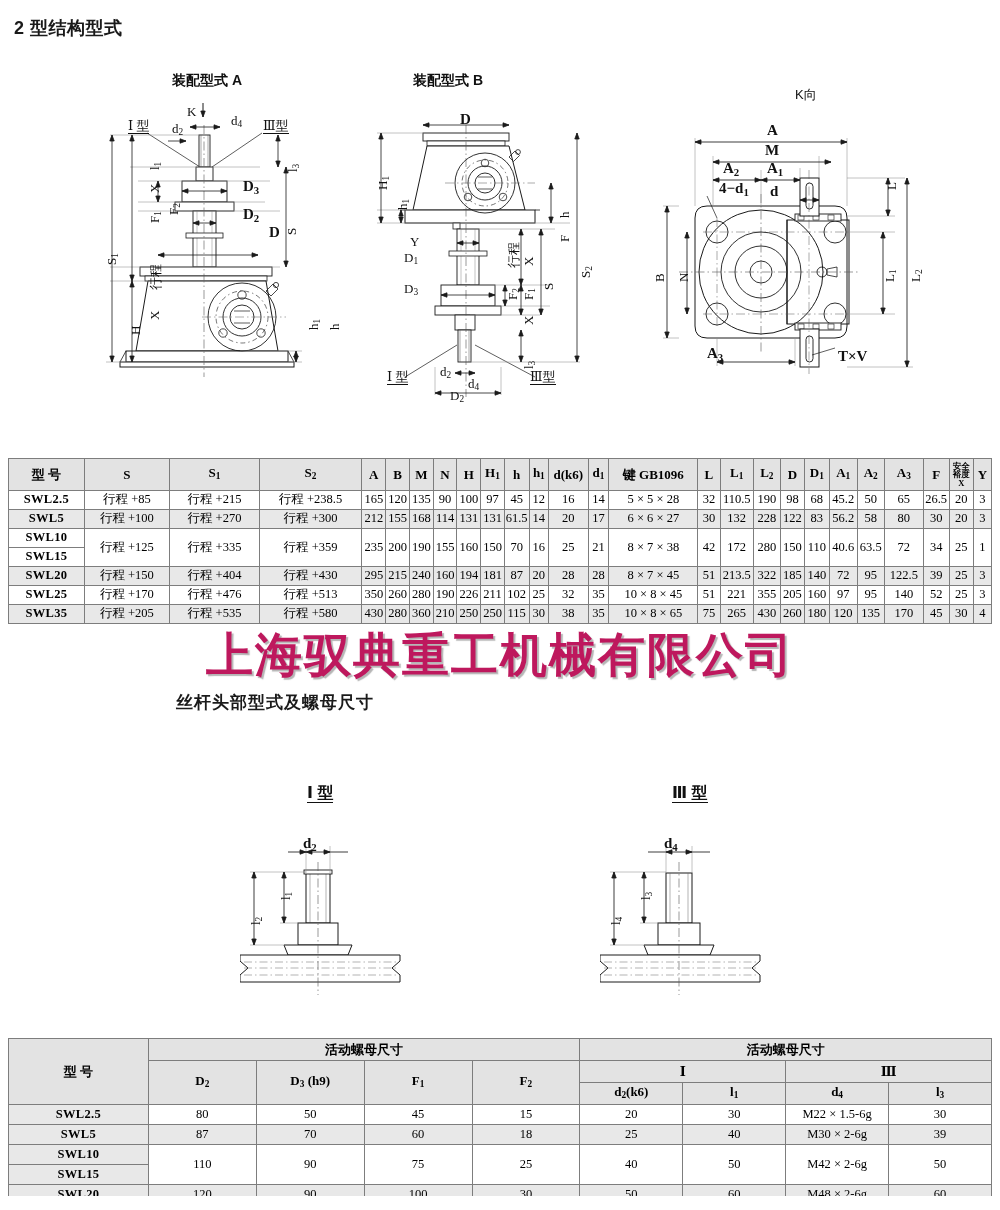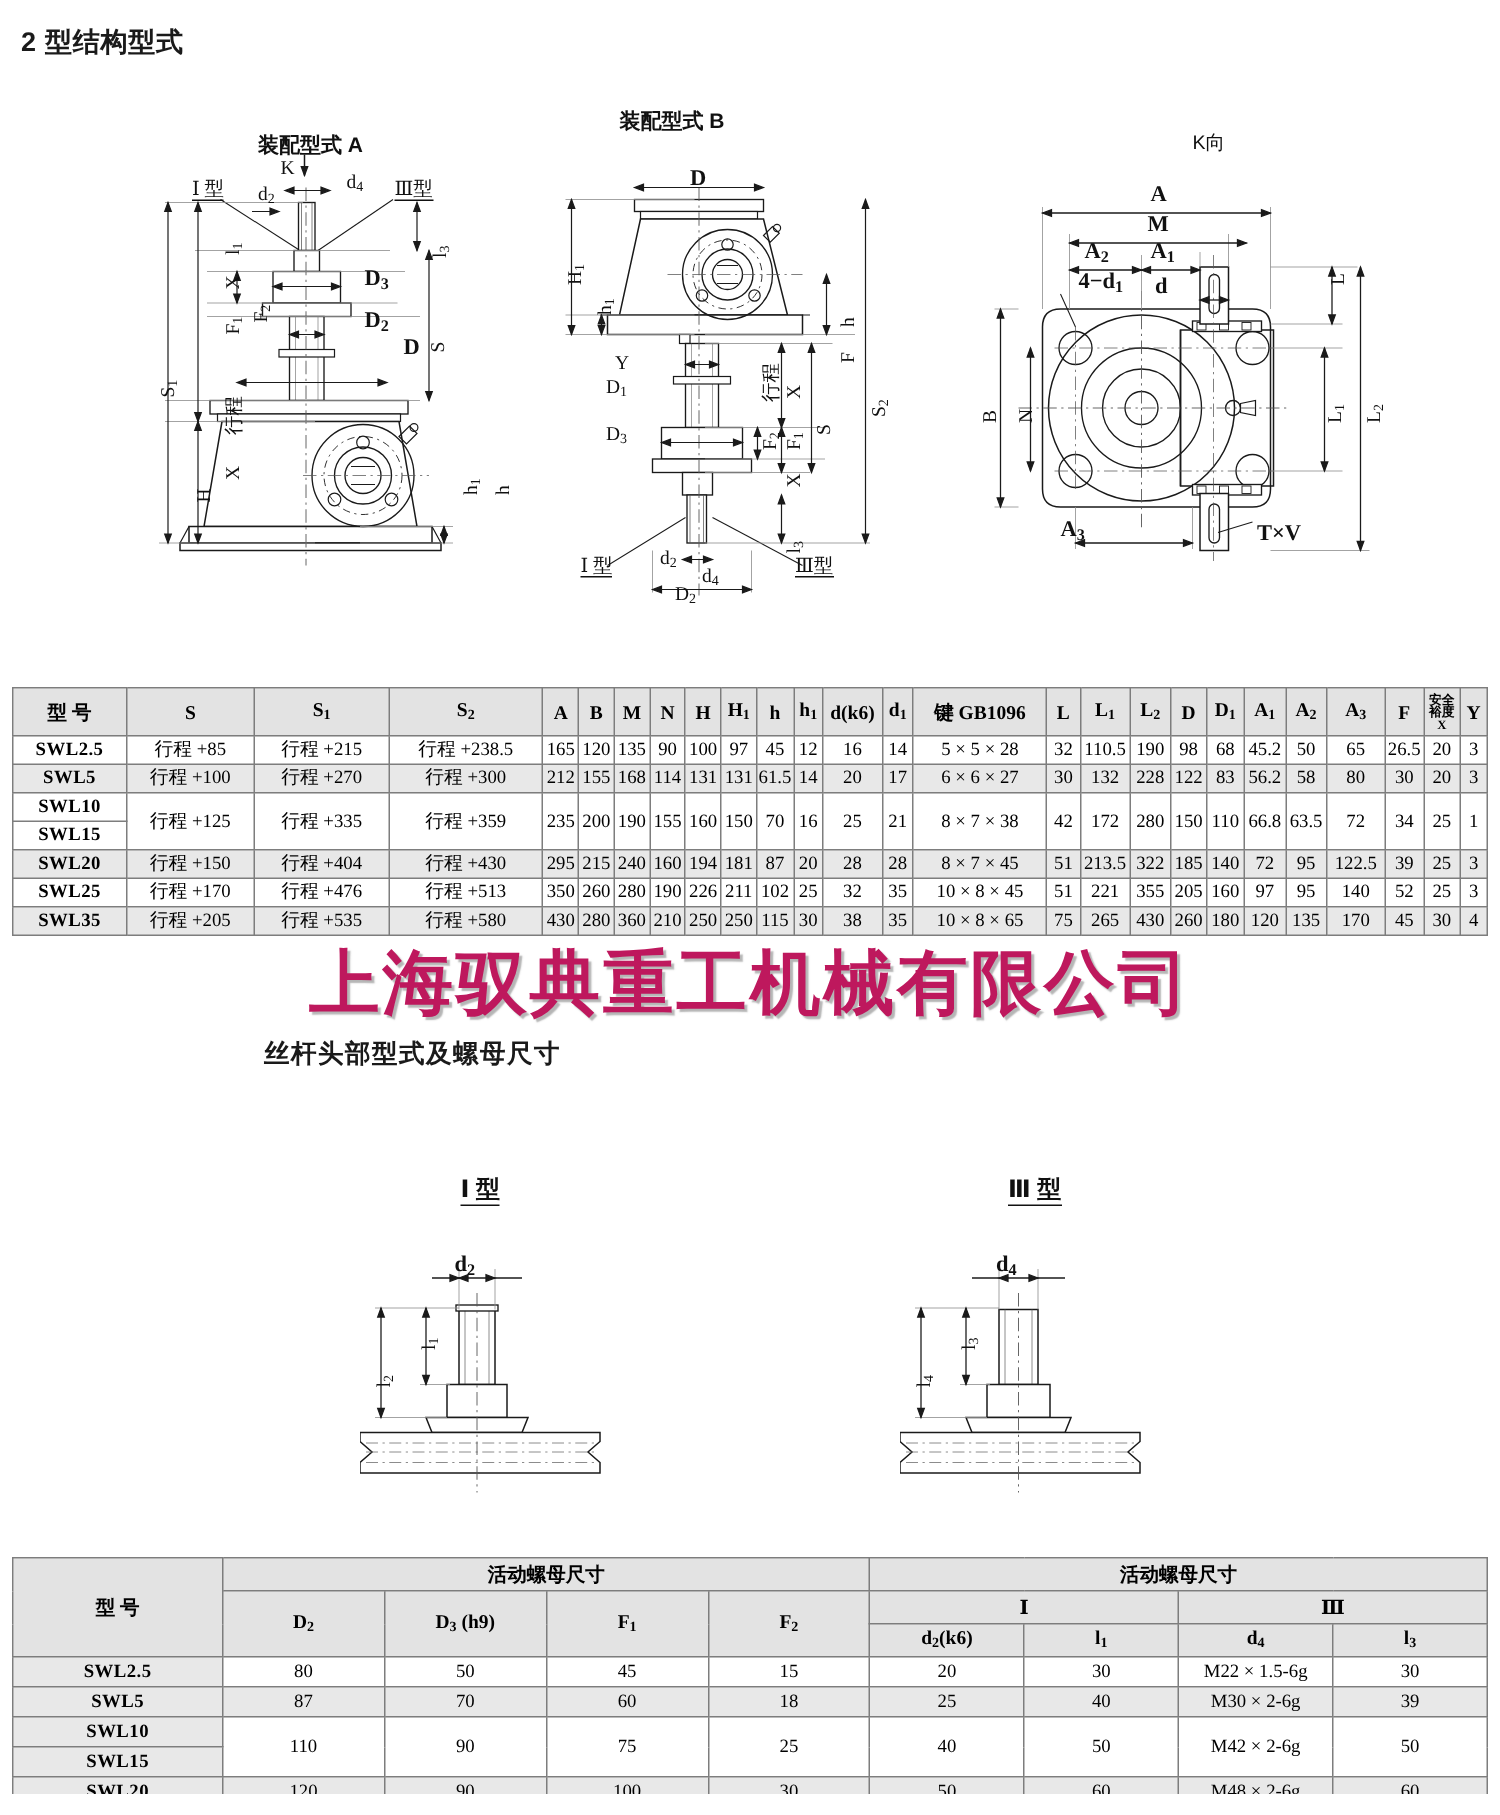--- a/index.html
+++ b/index.html
@@ -107,21 +107,21 @@
   #table-nut td { height: 20px; }
   #table-nut .model { font-weight: bold; letter-spacing: 0.3px; }
 </style>
 </head>
 <body>
 
 <div class="page">
 
   <div class="section-title" id="title-main">2 型结构型式</div>
 
-  <div class="fig-caption" style="left:172px; top:88px;">装配型式 A</div>
+  <div class="fig-caption" style="left:172px; top:72px;">装配型式 A</div>
   <div class="fig-caption" style="left:413px; top:72px;">装配型式 B</div>
   <div class="fig-caption-light" style="left:757px; top:86px;margin-left:38px;">K向</div>
 
   <svg class="drawing" style="left:90px; top:95px;" width="240" height="285" viewBox="0 0 240 285">
     <g stroke="#1a1a1a" fill="none" stroke-width="0.8">
 
       <line x1="113" y1="8" x2="113" y2="22" stroke-width="1"></line>
       <path d="M113 22 l-2.2 -6 l4.4 0 z" fill="#1a1a1a"></path>
 
       <line x1="57" y1="38" x2="110" y2="72" stroke-width="0.7"></line>
@@ -625,21 +625,21 @@
         <td rowspan="2">70</td>
         <td rowspan="2">16</td>
         <td rowspan="2">25</td>
         <td rowspan="2">21</td>
         <td rowspan="2">8 × 7 × 38</td>
         <td rowspan="2">42</td>
         <td rowspan="2">172</td>
         <td rowspan="2">280</td>
         <td rowspan="2">150</td>
         <td rowspan="2">110</td>
-        <td rowspan="2">66.8</td>
+        <td rowspan="2">40.6</td>
         <td rowspan="2">63.5</td>
         <td rowspan="2">72</td>
         <td rowspan="2">34</td>
         <td rowspan="2">25</td>
         <td rowspan="2">1</td>
       </tr>
       <tr>
         <td class="model">SWL15</td>
       </tr>
 

